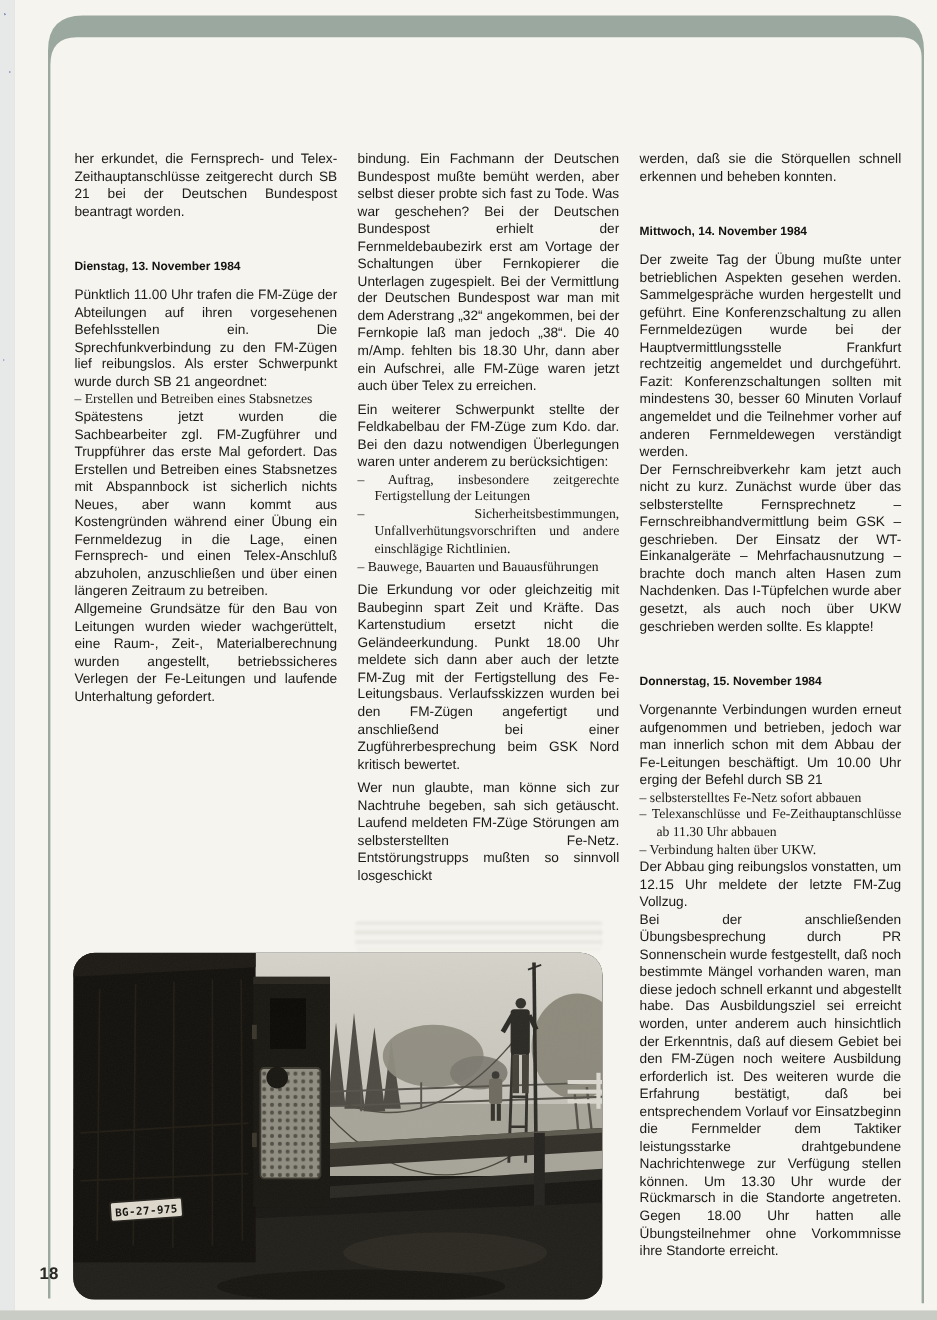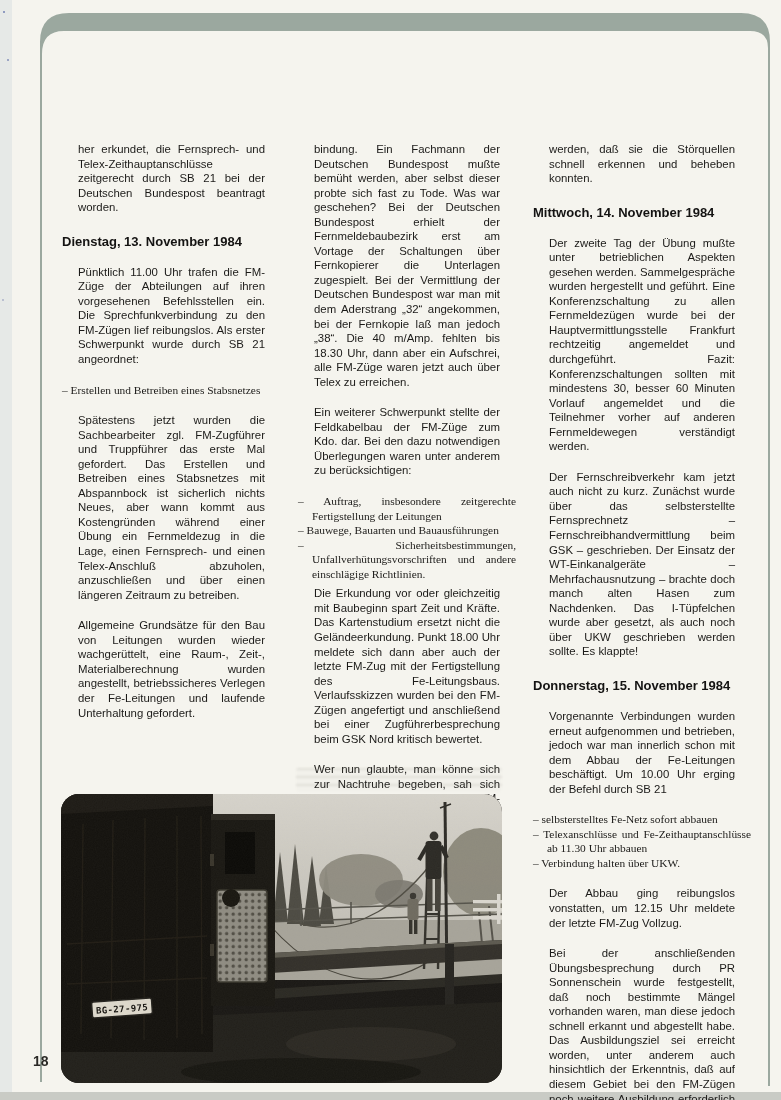--- a/index.html
+++ b/index.html
@@ -23,25 +23,25 @@
   }
   .frame-svg{position:absolute;left:0;top:0;}
   .col{
     position:absolute;top:126px;width:218px;
     font-size:11.4px;line-height:14.55px;color:#1b1a18;
     text-align:justify;
   }
   #col1{left:62px;width:219px;}
   #col2{left:298px;}
   #col3{left:533px;}
-  .col p{margin:16px;}
+  .col p{margin:0;}
   .col p.gap{margin-top:5px;}
   .day-heading{
-    font-size:13px;font-weight:bold;color:#141312;
-    margin:20px 0 9px 0;text-align:left;line-height:14px;
+    font-size:10px;font-weight:bold;color:#141312;
+    margin:32px 0 9px 0;text-align:left;line-height:14px;
   }
   .bullet{
     padding-left:14px;text-indent:-14px;margin:0;font-family:Liberation Serif, serif;
   }
   .bullet::before{content:"– ";}
   .photo{
     position:absolute;left:61px;top:794px;width:441px;height:289px;
     border-radius:18px;overflow:hidden;background:#1a1815;
   }
   .bleed{
@@ -75,22 +75,22 @@
     <p>Pünktlich 11.00 Uhr trafen die FM-Züge der Abteilungen auf ihren vorgesehenen Befehlsstellen ein. Die Sprechfunkverbindung zu den FM-Zügen lief reibungslos. Als erster Schwerpunkt wurde durch SB 21 angeordnet:</p>
     <div class="bullet">Erstellen und Betreiben eines Stabsnetzes</div>
     <p>Spätestens jetzt wurden die Sachbearbeiter zgl. FM-Zugführer und Truppführer das erste Mal gefordert. Das Erstellen und Betreiben eines Stabsnetzes mit Abspannbock ist sicherlich nichts Neues, aber wann kommt aus Kostengründen während einer Übung ein Fernmeldezug in die Lage, einen Fernsprech- und einen Telex-Anschluß abzuholen, anzuschließen und über einen längeren Zeitraum zu betreiben.</p>
     <p>Allgemeine Grundsätze für den Bau von Leitungen wurden wieder wachgerüttelt, eine Raum-, Zeit-, Materialberechnung wurden angestellt, betriebssicheres Verlegen der Fe-Leitungen und laufende Unterhaltung gefordert.</p>
   </div>
 
   <div class="col" id="col2">
     <p>bindung. Ein Fachmann der Deutschen Bundespost mußte bemüht werden, aber selbst dieser probte sich fast zu Tode. Was war geschehen? Bei der Deutschen Bundespost erhielt der Fernmeldebaubezirk erst am Vortage der Schaltungen über Fernkopierer die Unterlagen zugespielt. Bei der Vermittlung der Deutschen Bundespost war man mit dem Aderstrang „32“ angekommen, bei der Fernkopie laß man jedoch „38“. Die 40 m/Amp. fehlten bis 18.30 Uhr, dann aber ein Aufschrei, alle FM-Züge waren jetzt auch über Telex zu erreichen.</p>
     <p class="gap">Ein weiterer Schwerpunkt stellte der Feldkabelbau der FM-Züge zum Kdo. dar. Bei den dazu notwendigen Überlegungen waren unter anderem zu berücksichtigen:</p>
     <div class="bullet">Auftrag, insbesondere zeitgerechte Fertigstellung der Leitungen</div>
+    <div class="bullet">Sicherheitsbestimmungen, Unfallverhütungsvorschriften und andere einschlägige Richtlinien.</div>
     <div class="bullet">Bauwege, Bauarten und Bauausführungen</div>
-    <div class="bullet">Sicherheitsbestimmungen, Unfallverhütungsvorschriften und andere einschlägige Richtlinien.</div>
     <p class="gap">Die Erkundung vor oder gleichzeitig mit Baubeginn spart Zeit und Kräfte. Das Kartenstudium ersetzt nicht die Geländeerkundung. Punkt 18.00 Uhr meldete sich dann aber auch der letzte FM-Zug mit der Fertigstellung des Fe-Leitungsbaus. Verlaufsskizzen wurden bei den FM-Zügen angefertigt und anschließend bei einer Zugführerbesprechung beim GSK Nord kritisch bewertet.</p>
     <p class="gap">Wer nun glaubte, man könne sich zur Nachtruhe begeben, sah sich getäuscht. Laufend meldeten FM-Züge Störungen am selbsterstellten Fe-Netz. Entstörungstrupps mußten so sinnvoll losgeschickt</p>
   </div>
 
   <div class="col" id="col3">
     <p>werden, daß sie die Störquellen schnell erkennen und beheben konnten.</p>
     <h3 class="day-heading">Mittwoch, 14. November 1984</h3>
     <p>Der zweite Tag der Übung mußte unter betrieblichen Aspekten gesehen werden. Sammelgespräche wurden hergestellt und geführt. Eine Konferenzschaltung zu allen Fernmeldezügen wurde bei der Hauptvermittlungsstelle Frankfurt rechtzeitig angemeldet und durchgeführt. Fazit: Konferenzschaltungen sollten mit mindestens 30, besser 60 Minuten Vorlauf angemeldet und die Teilnehmer vorher auf anderen Fernmeldewegen verständigt werden.</p>
     <p>Der Fernschreibverkehr kam jetzt auch nicht zu kurz. Zunächst wurde über das selbsterstellte Fernsprechnetz – Fernschreibhandvermittlung beim GSK – geschrieben. Der Einsatz der WT-Einkanalgeräte – Mehrfachausnutzung – brachte doch manch alten Hasen zum Nachdenken. Das I-Tüpfelchen wurde aber gesetzt, als auch noch über UKW geschrieben werden sollte. Es klappte!</p>
     <h3 class="day-heading">Donnerstag, 15. November 1984</h3>

